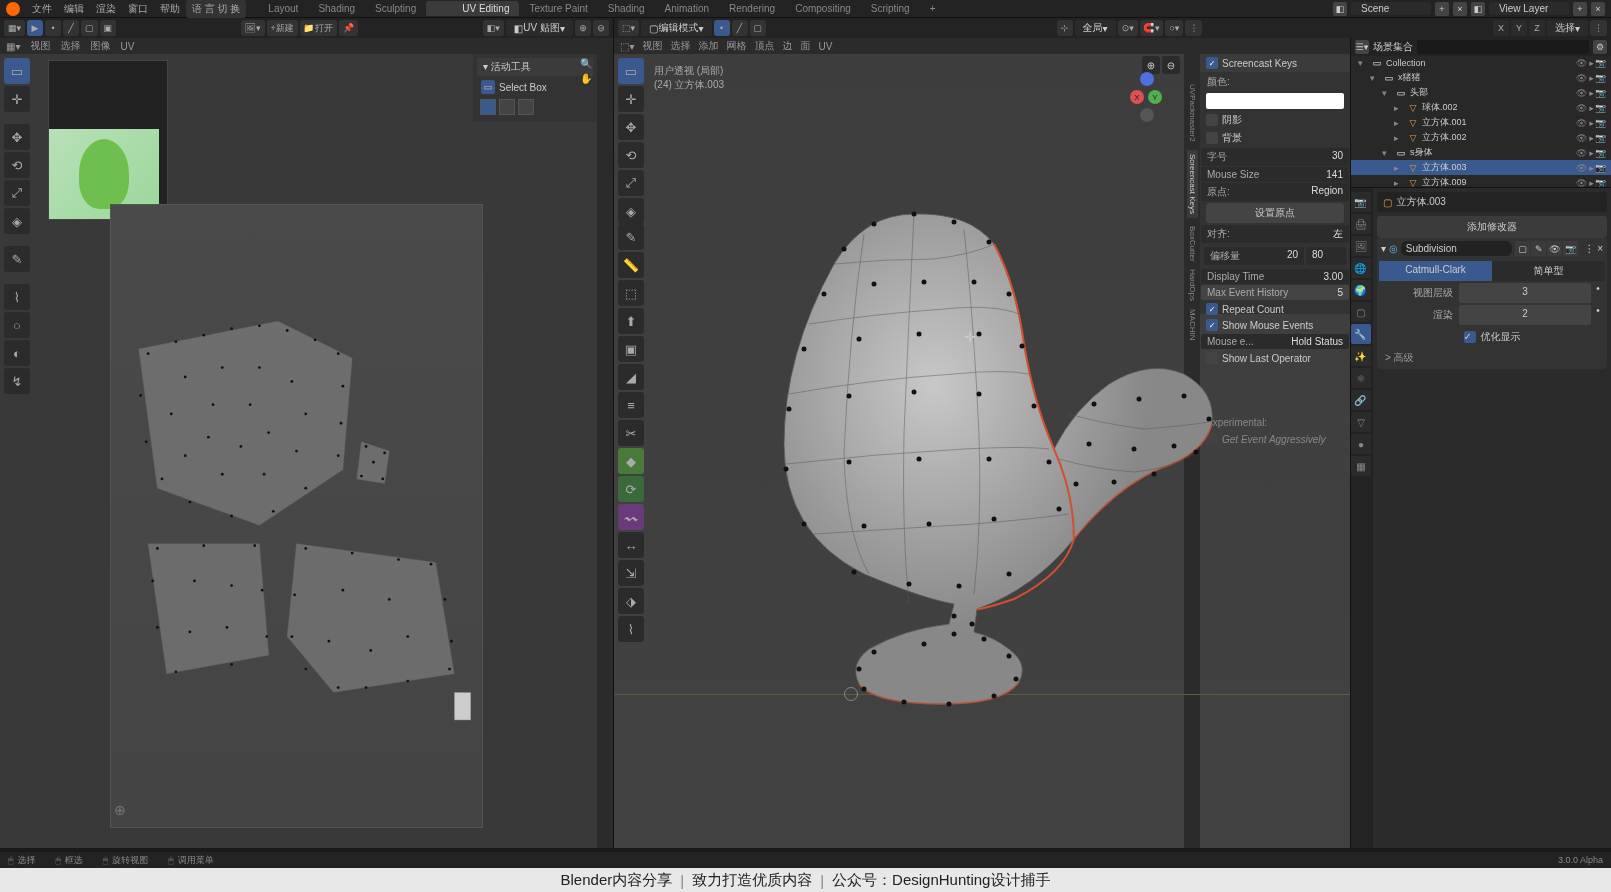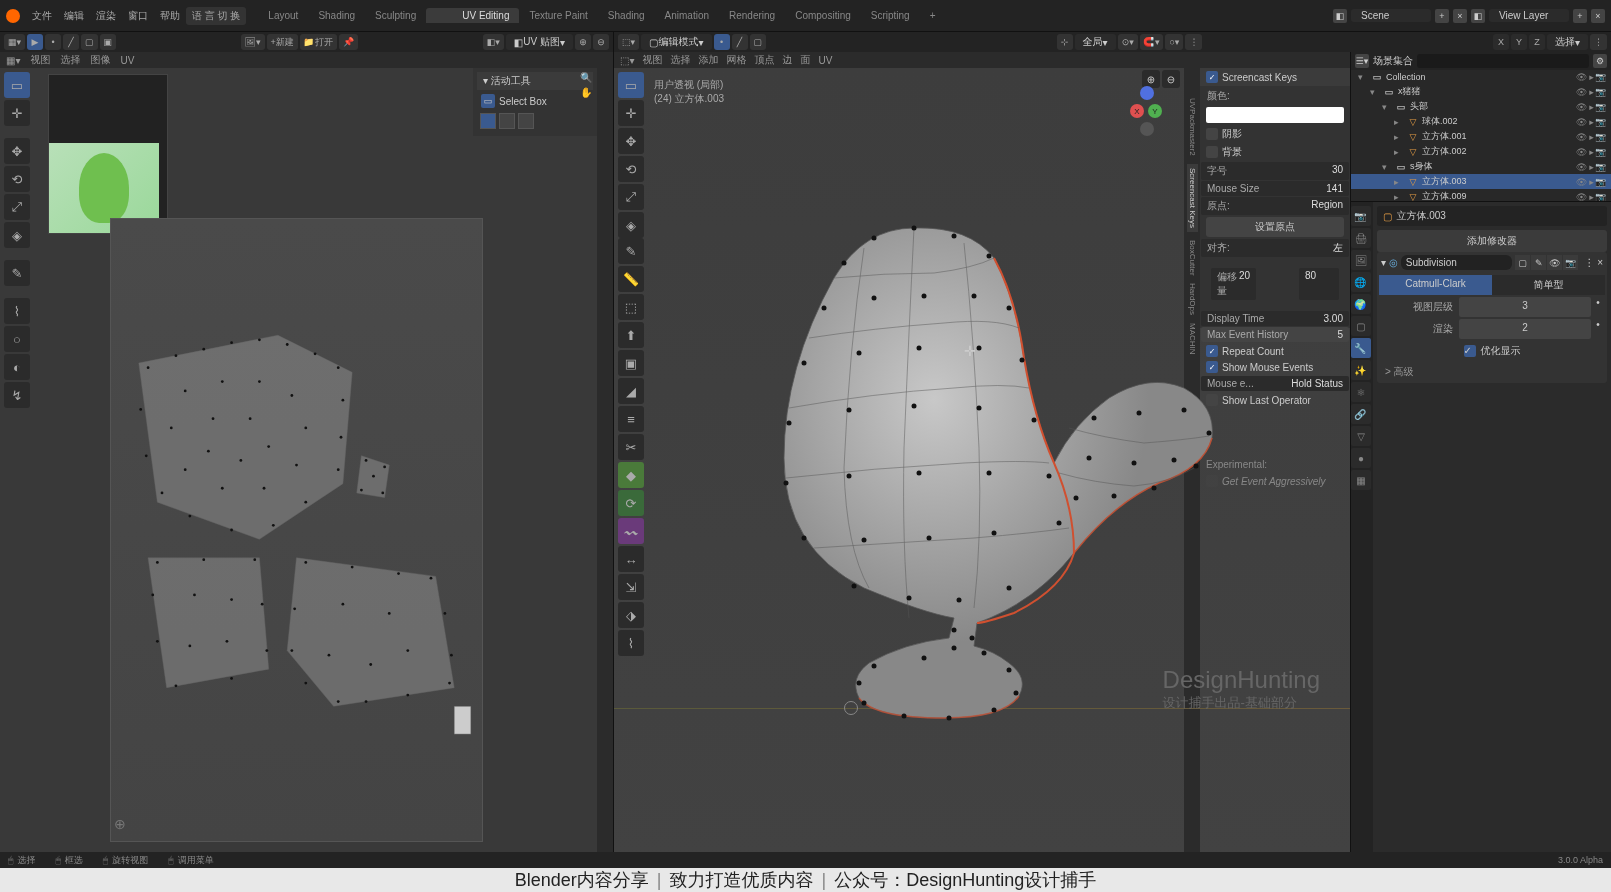--- a/index.html
+++ b/index.html
@@ -1,19 +1,19 @@
 <!DOCTYPE html>
 <html><head>
 <meta charset="utf-8">
 <style>
 * { margin:0; padding:0; box-sizing:border-box; font-family:sans-serif; }
 body { background:#1a1a1a; color:#ccc; font-size:10px; width:1611px; height:892px; overflow:hidden; position:relative; }
 
 
-.top-menu { height:32px; background:#232323; display:flex; align-items:center; padding:0 6px; border-bottom:1px solid #111; }
+.top-menu { height:18px; background:#232323; display:flex; align-items:center; padding:0 6px; border-bottom:1px solid #111; }
 .top-menu .logo { width:14px; height:14px; background:#ff6600; border-radius:50%; margin-right:6px; }
 .top-menu .menu-item { padding:0 6px; color:#aaa; cursor:pointer; }
 .top-menu .workspace-tabs { display:flex; margin-left:12px; }
 .top-menu .ws-tab { padding:2px 10px; color:#888; cursor:pointer; border-radius:3px 3px 0 0; }
 .top-menu .ws-tab.active { background:#3b3b3b; color:#ddd;padding-left:36px; }
 .top-menu .scene-controls { margin-left:auto; display:flex; align-items:center; gap:4px; }
 .top-menu .scene-field { background:#2b2b2b; padding:1px 10px; border-radius:3px; color:#ccc; min-width:80px; }
 .icon-sq { width:14px; height:14px; background:#444; display:inline-flex; align-items:center; justify-content:center; border-radius:2px; font-size:9px; }
 
 
@@ -108,21 +108,21 @@
 .mod-chk { display:flex; align-items:center; gap:5px; padding:3px 6px; justify-content:center; }
 .mod-chk .c { width:12px; height:12px; background:#3a5a8f; border-radius:2px; }
 .mod-adv { padding:4px 8px; color:#999; }
 
 
 .statusbar { position:absolute; left:0; right:0; bottom:24px; height:16px; background:#232323; display:flex; align-items:center; padding:0 8px; gap:20px; color:#888; font-size:9px; }
 .statusbar .sb-item { display:flex; align-items:center; gap:4px; }
 .statusbar .version { margin-left:auto; }
 
 
-.footer { position:absolute; left:0; right:0; bottom:0; height:24px; background:#e8e8e8; color:#222; display:flex; align-items:center; justify-content:center; font-size:18px; gap:8px; }
+.footer { position:absolute; left:0; right:0; bottom:0; height:24px; background:#e8e8e8; color:#222; display:flex; align-items:center; justify-content:center; font-size:15px; gap:8px; }
 .footer .sep { color:#888; }
 </style>
 </head>
 <body>
 
 <div class="top-menu">
   <div class="logo"></div>
   <span class="menu-item">文件</span>
   <span class="menu-item">编辑</span>
   <span class="menu-item">渲染</span>
@@ -410,21 +410,21 @@
           </div>
         <div class="np-field">
             <span class="lbl">原点:</span>
             <span class="val">Region</span>
           </div>
         <div class="np-btn">设置原点</div>
         <div class="np-field">
             <span class="lbl">对齐:</span>
             <span class="val">左</span>
           </div>
-        <div style="display:flex;margin:10px;gap:41px;">
+        <div style="display:flex;margin:3px;">
           <div class="np-field" style="flex:1;">
               <span class="lbl">偏移量</span>
               <span class="val">20</span>
             </div>
           <div class="np-field" style="flex:0 0 40px;">
               <span class="val">80</span>
             </div>
         </div>
         <div class="np-field">
             <span class="lbl">Display Time</span>
@@ -551,24 +551,20 @@
               <circle cx="255" cy="530" r="2.5"></circle>
               <circle cx="300" cy="522" r="2.5"></circle>
               <circle cx="322" cy="505" r="2.5"></circle>
               <circle cx="315" cy="482" r="2.5"></circle>
               <circle cx="290" cy="465" r="2.5"></circle>
               <circle cx="230" cy="470" r="2.5"></circle>
           </g>
         </svg>
       </div>
       <span style="position:absolute;left:350px;top:275px;color:#ccc;font-size:14px;">✛</span>
-      <div class="watermark">
-        <div>DesignHunting</div>
-        <div class="sub">设计捕手出品-基础部分</div>
-      </div>
     </div>
   </div>
 
   <div class="right-col">
     <div class="outliner">
       <div class="ol-hdr">
         <span class="icon-sq">☰▾</span>
         <span>场景集合</span>
         <span class="ol-search"></span>
         <span class="icon-sq">⚙</span>

